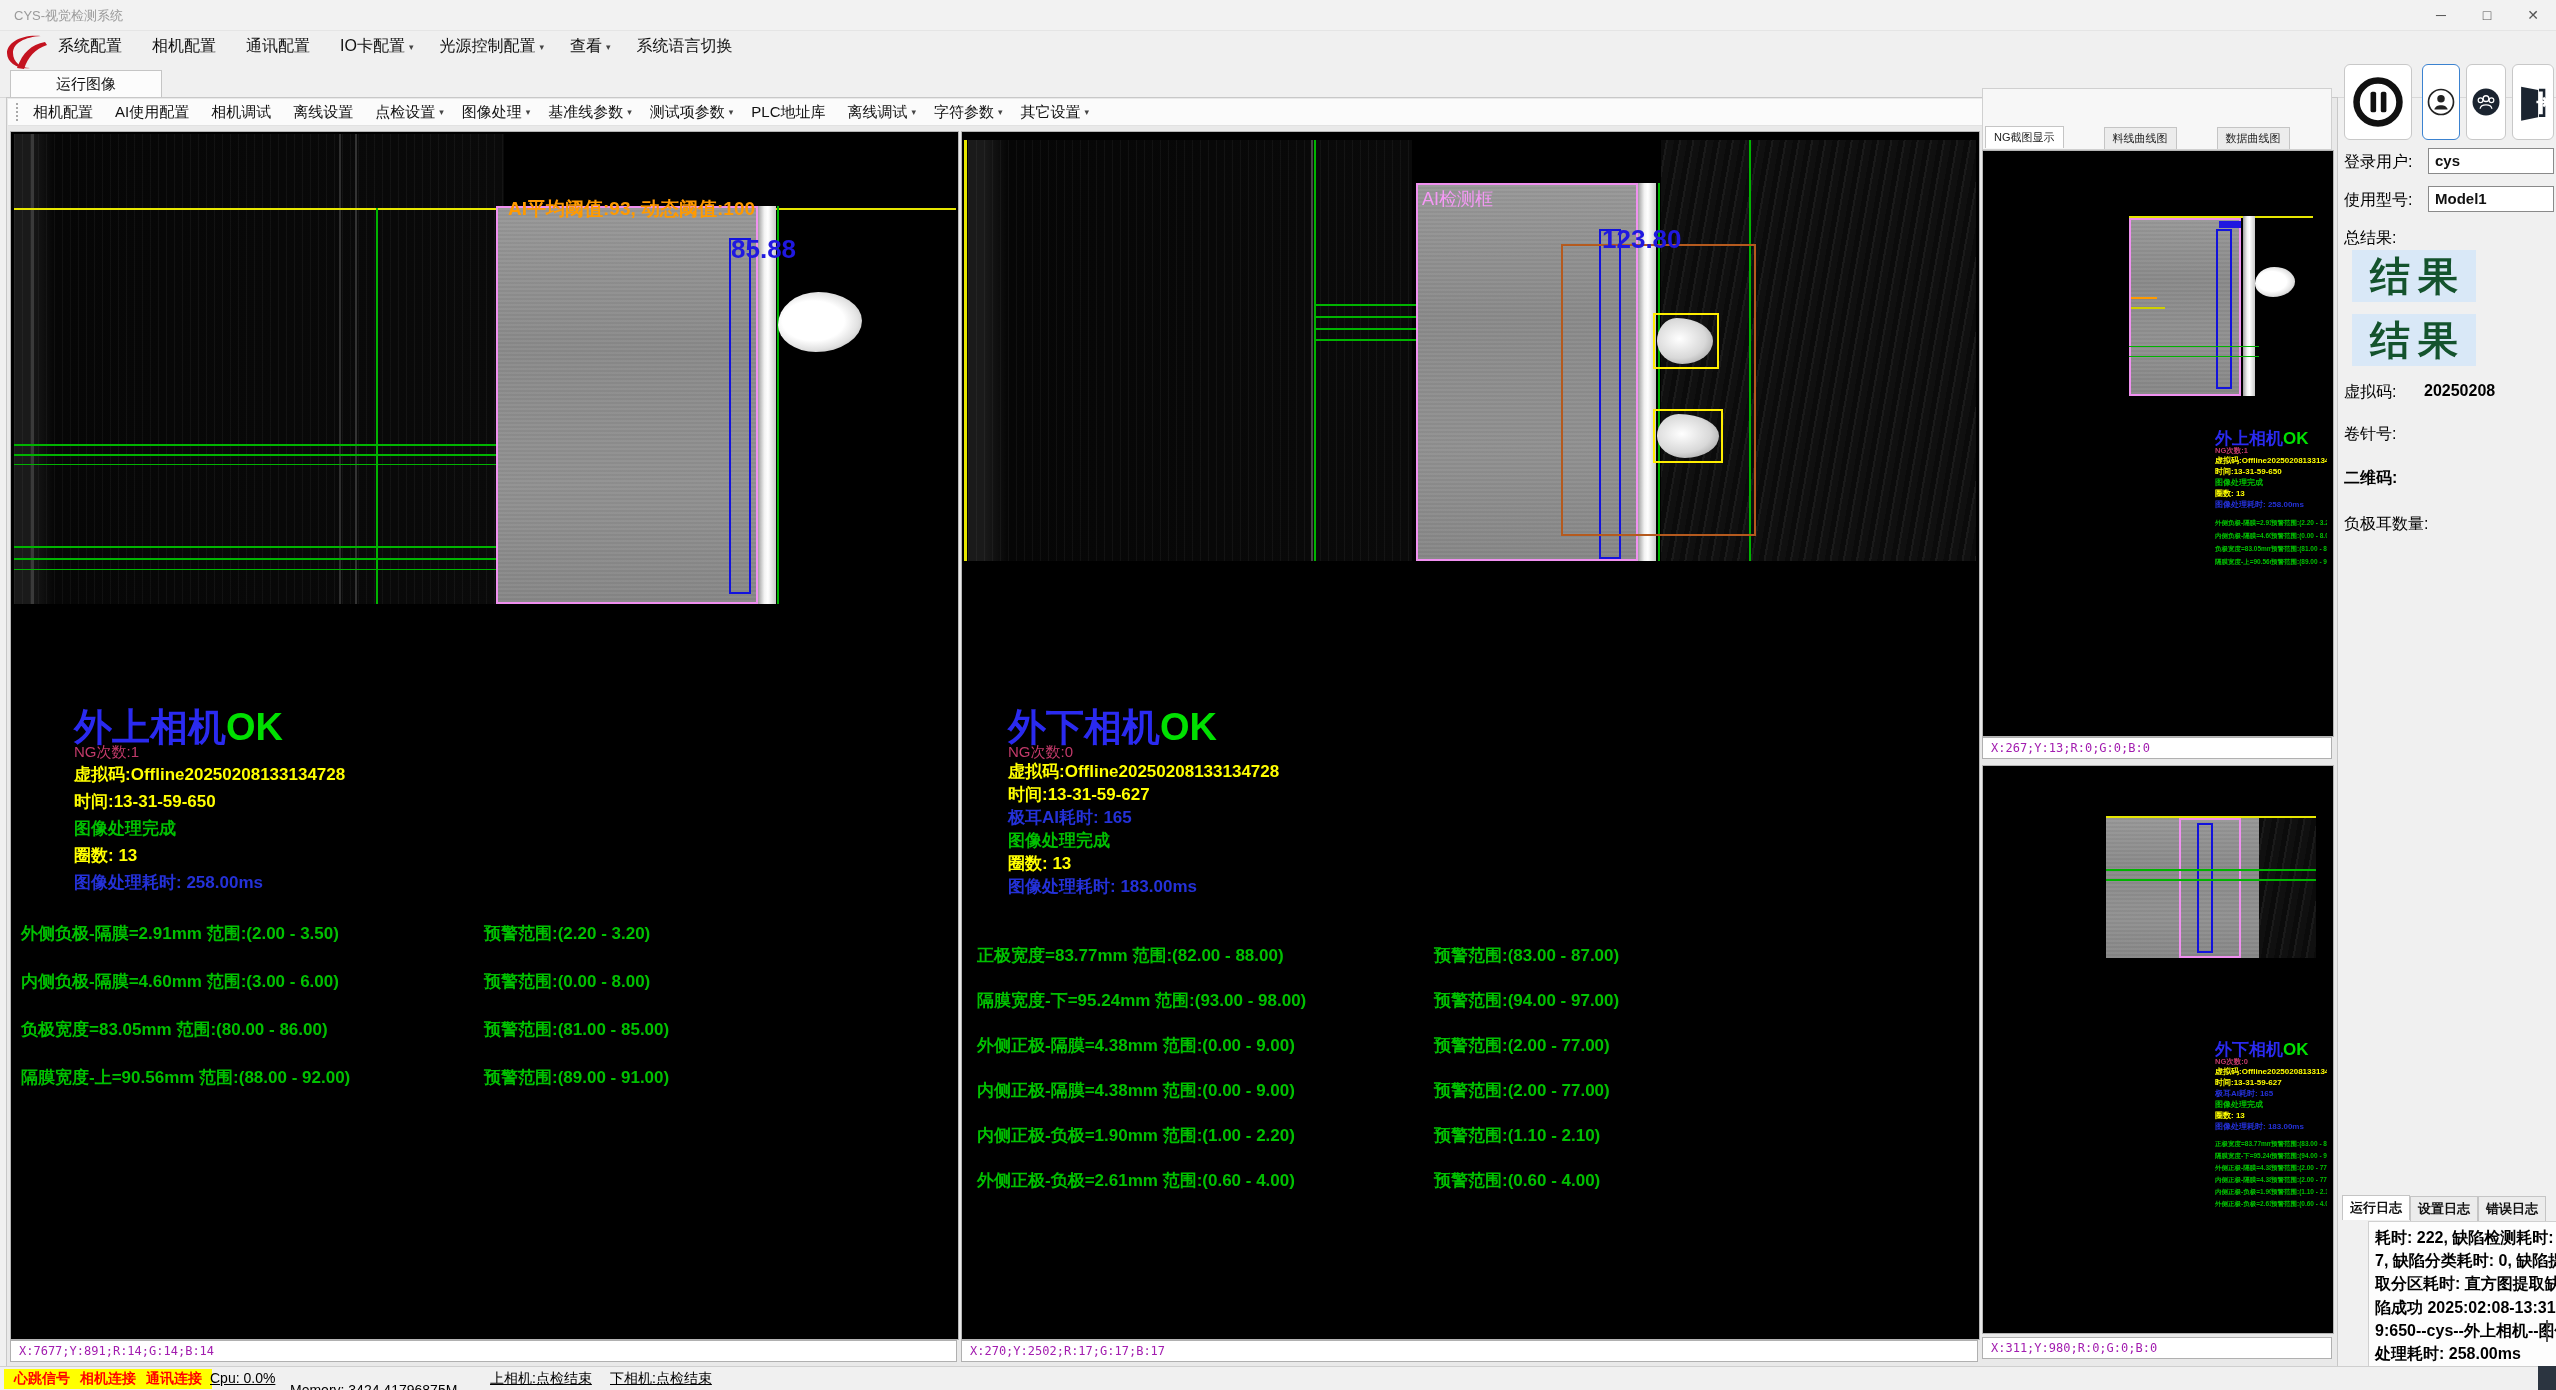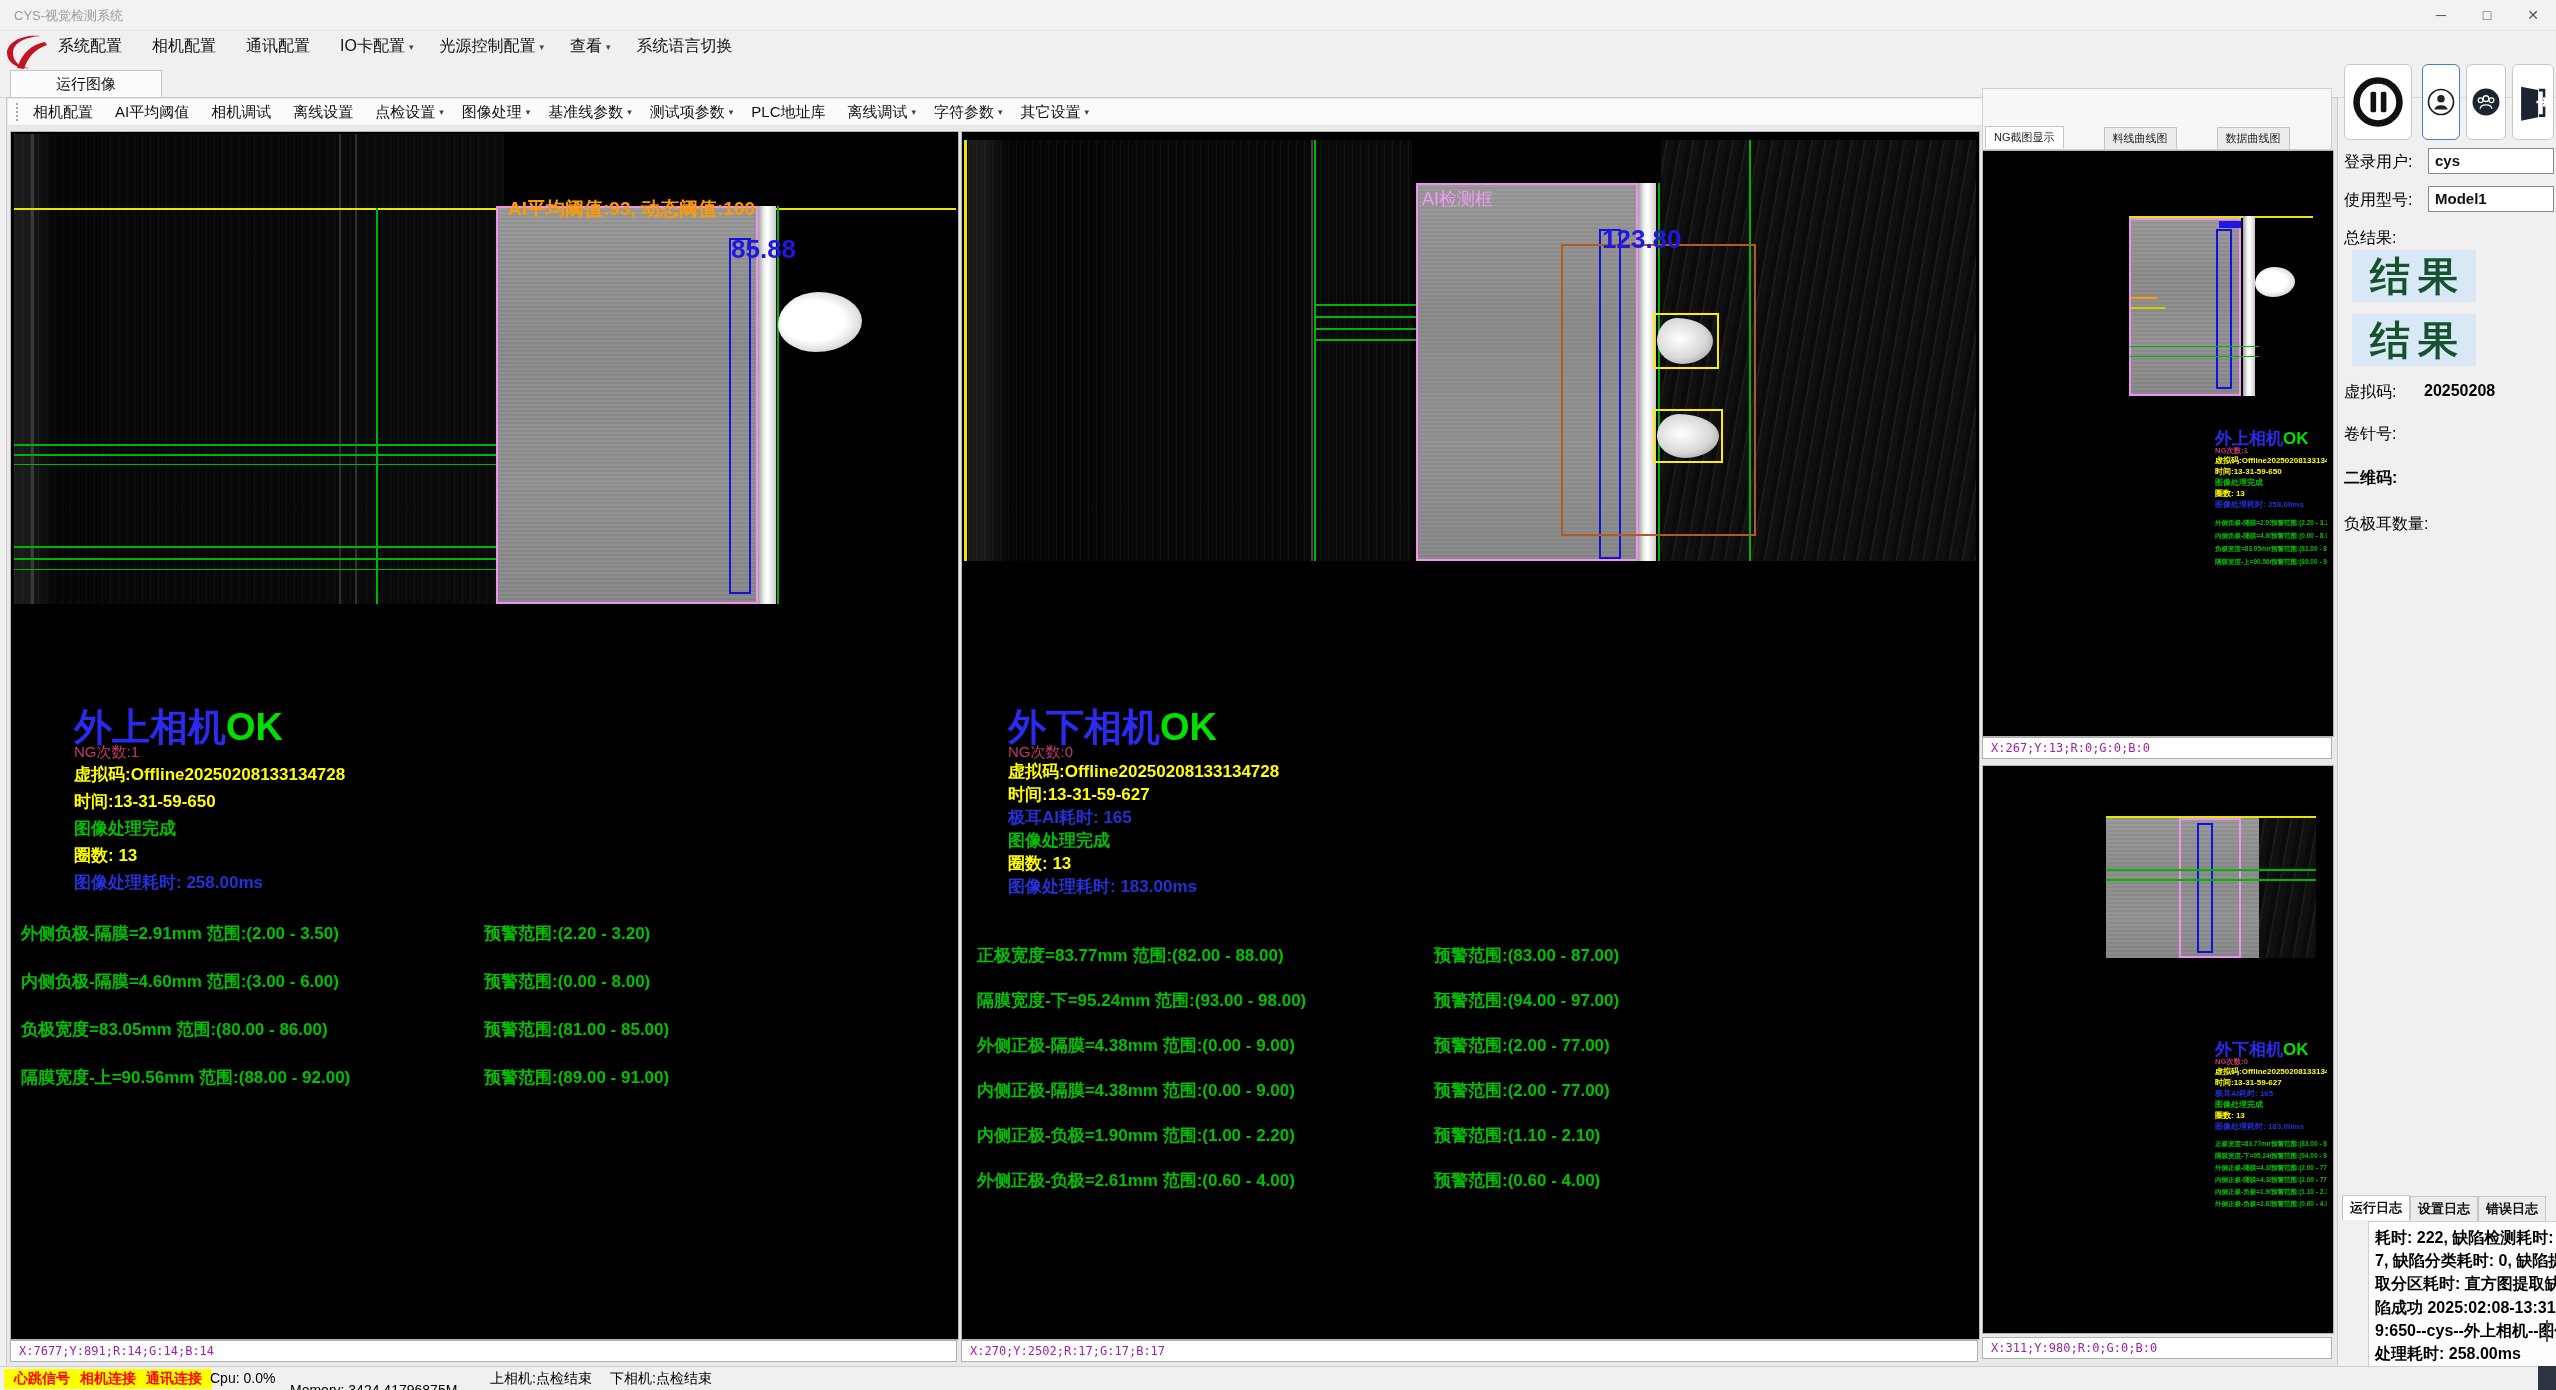--- a/index.html
+++ b/index.html
@@ -72,21 +72,21 @@
               justify-content:center;letter-spacing:8px;padding-left:8px;}
   
   .log-tab{font-size:13px;font-weight:700;padding:3px 7px;border:1px solid #c5c5c5;border-bottom:none;background:#ececec;}
   .log-tab.active{background:#fff;position:relative;top:-1px;}
   .log-content{position:absolute;left:2340px;top:1221px;width:214px;height:169px;background:#fdfdfd;
                border:1px solid #d0d0d0;box-sizing:border-box;font-size:16px;font-weight:700;
                line-height:1.45;padding:4px 6px;color:#000;word-break:break-all;margin-left:28px;}
   
   .statusbar{left:0;top:1366px;width:2556px;height:24px;background:#f0f0f0;border-top:1px solid #cfcfcf;}
   .badge{position:absolute;top:1369px;background:#ffff00;color:#ff0000;font-size:14px;font-weight:700;padding:1px 10px;}
-  .sb-text{position:absolute;top:1370px;font-size:14px;color:#000;white-space:nowrap;}
+  .sb-text{position:absolute;top:1370px;font-size:14px;color:#000;white-space:nowrap;text-decoration:underline;}
 </style>
 </head>
 <body>
 
 <div class="abs titlebar">
   <span class="abs title-text">CYS-视觉检测系统</span>
   <div class="abs win-controls">
     <span class="win-btn">─</span>
     <span class="win-btn">□</span>
     <span class="win-btn">✕</span>
@@ -142,21 +142,21 @@
 <div class="abs toolbar">
   <span class="tb-handle"></span>
   <div class="tb-list">
 
       <span class="tb-item">
         <span>相机配置</span>
         <span class="dd"></span>
       </span>
 
       <span class="tb-item">
-        <span>AI平均阈值</span>
+        <span>AI使用配置</span>
         <span class="dd"></span>
       </span>
 
       <span class="tb-item">
         <span>相机调试</span>
         <span class="dd"></span>
       </span>
 
       <span class="tb-item">
         <span>离线设置</span>

